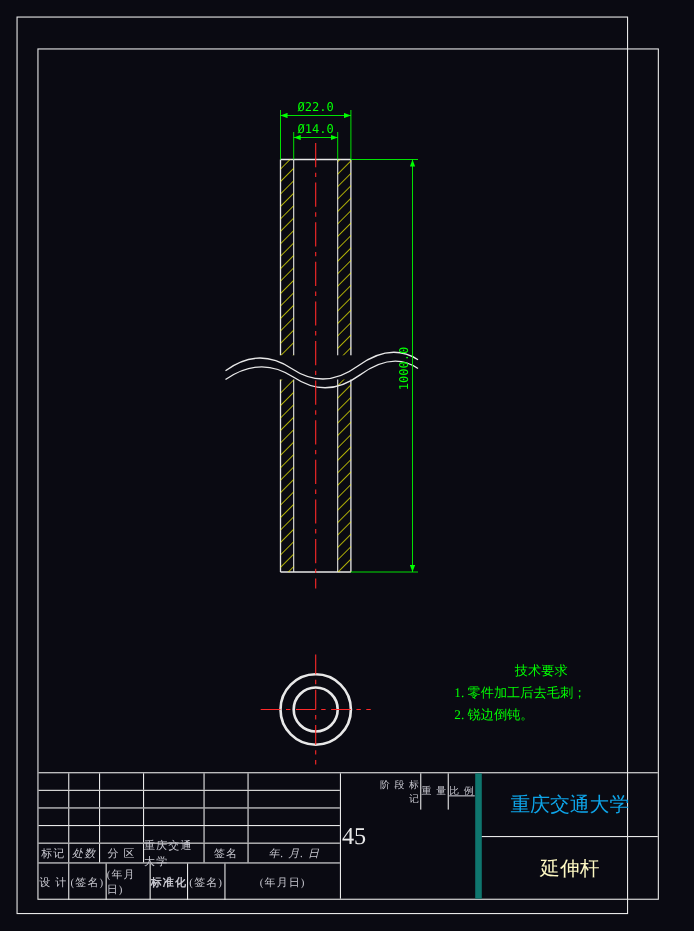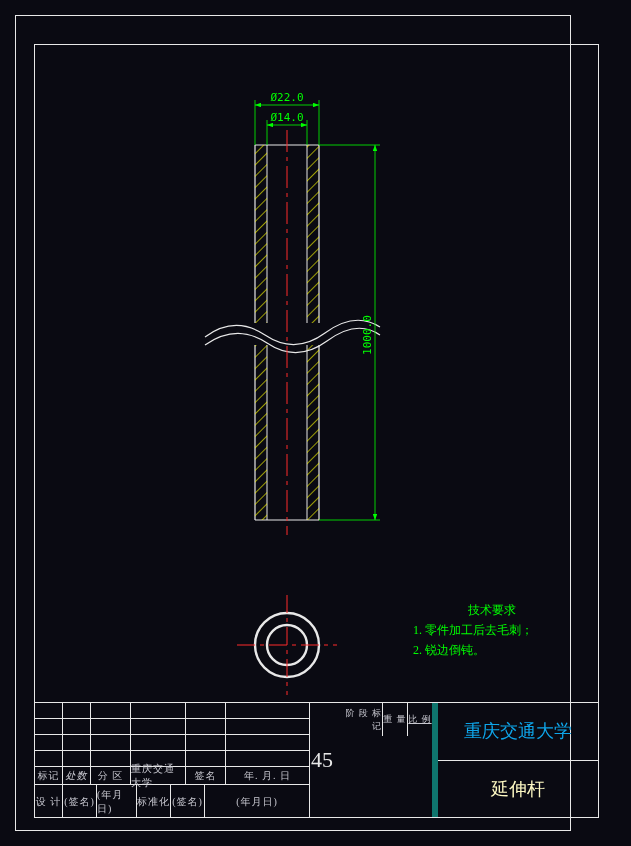--- a/index.html
+++ b/index.html
@@ -203,27 +203,27 @@
             <div class="cell" style="width:55px;"></div>
           <div class="cell" style="width:40px;"></div>
             <div class="cell" style="flex:1;"></div>
         </div>
         <div class="row" style="height:18px;">
           <div class="cell" style="width:28px;">标记</div>
           <div class="cell" style="width:28px;font-style:italic;">处数</div>
           <div class="cell" style="width:40px;">分 区</div>
           <div class="cell" style="width:55px;">重庆交通大学</div>
           <div class="cell" style="width:40px;">签名</div>
-          <div class="cell" style="flex:1;">年. 月. 日</div>
+          <div class="cell" style="flex:1;font-style:italic;">年. 月. 日</div>
         </div>
         <div class="row" style="height:33px;border-bottom:none;">
           <div class="cell" style="width:28px;">设 计</div>
           <div class="cell" style="width:34px;">(签名)</div>
           <div class="cell" style="width:40px;">(年月日)</div>
-          <div class="cell" style="width:34px;">标准化</div>
+          <div class="cell" style="width:34px;font-weight:bold;">标准化</div>
           <div class="cell" style="width:34px;">(签名)</div>
           <div class="cell" style="flex:1;">(年月日)</div>
         </div>
       </div>
 
       <div class="tb-mid">
         <div class="big-num">45</div>
         <div class="row" style="height:33px;border-bottom:none;text-align:right;">
           <div class="cell" style="flex:2;font-size:9px;">阶 段 标 记</div>
           <div class="cell" style="flex:1;font-size:9px;">重 量</div>

